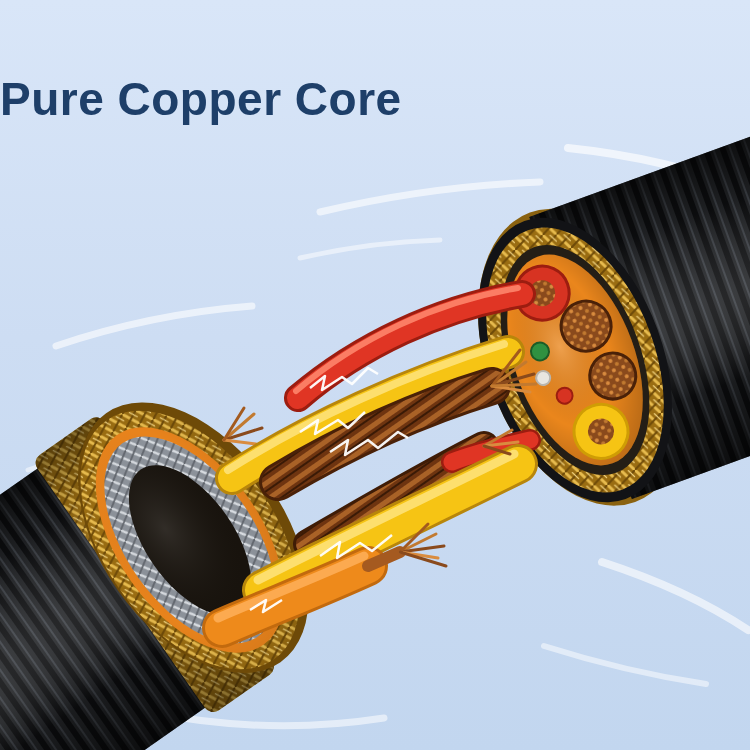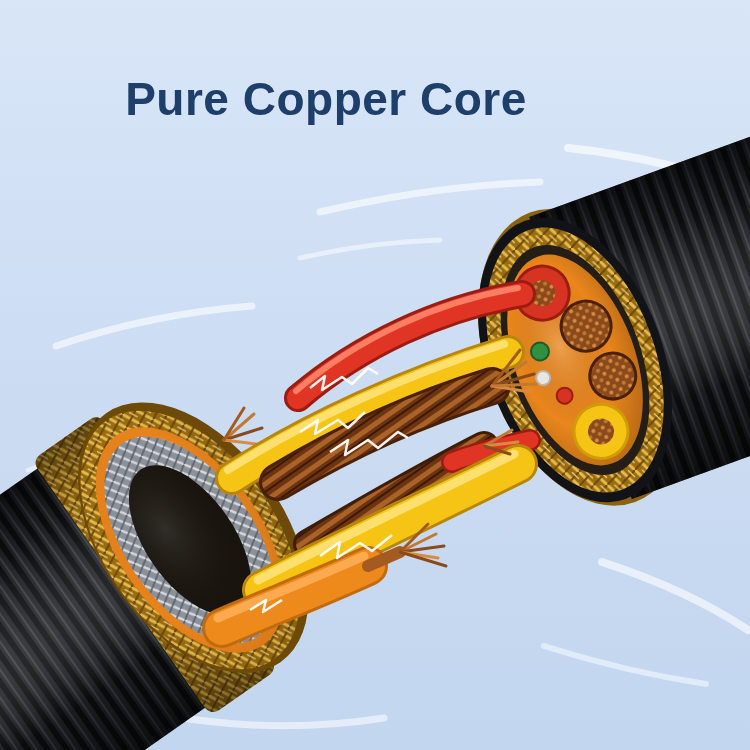--- a/index.html
+++ b/index.html
@@ -8,21 +8,21 @@
     font-family:"Liberation Sans",sans-serif;
     background:#cdddf3;
   }
   .stage{
     position:relative;width:750px;height:750px;
     background:linear-gradient(180deg,#d9e6f8 0%,#cdddf3 45%,#c2d6ef 100%);
   }
   .stage svg{position:absolute;left:0;top:0;}
   .title{
     position:absolute;left:0;top:72px;width:652px;
-    text-align:center;
+    text-align:left;
     font-size:46px;font-weight:bold;letter-spacing:.5px;
     color:#1e3f69;
     z-index:5;
   }
 </style>
 </head>
 <body>
 
 <div class="stage">
 

